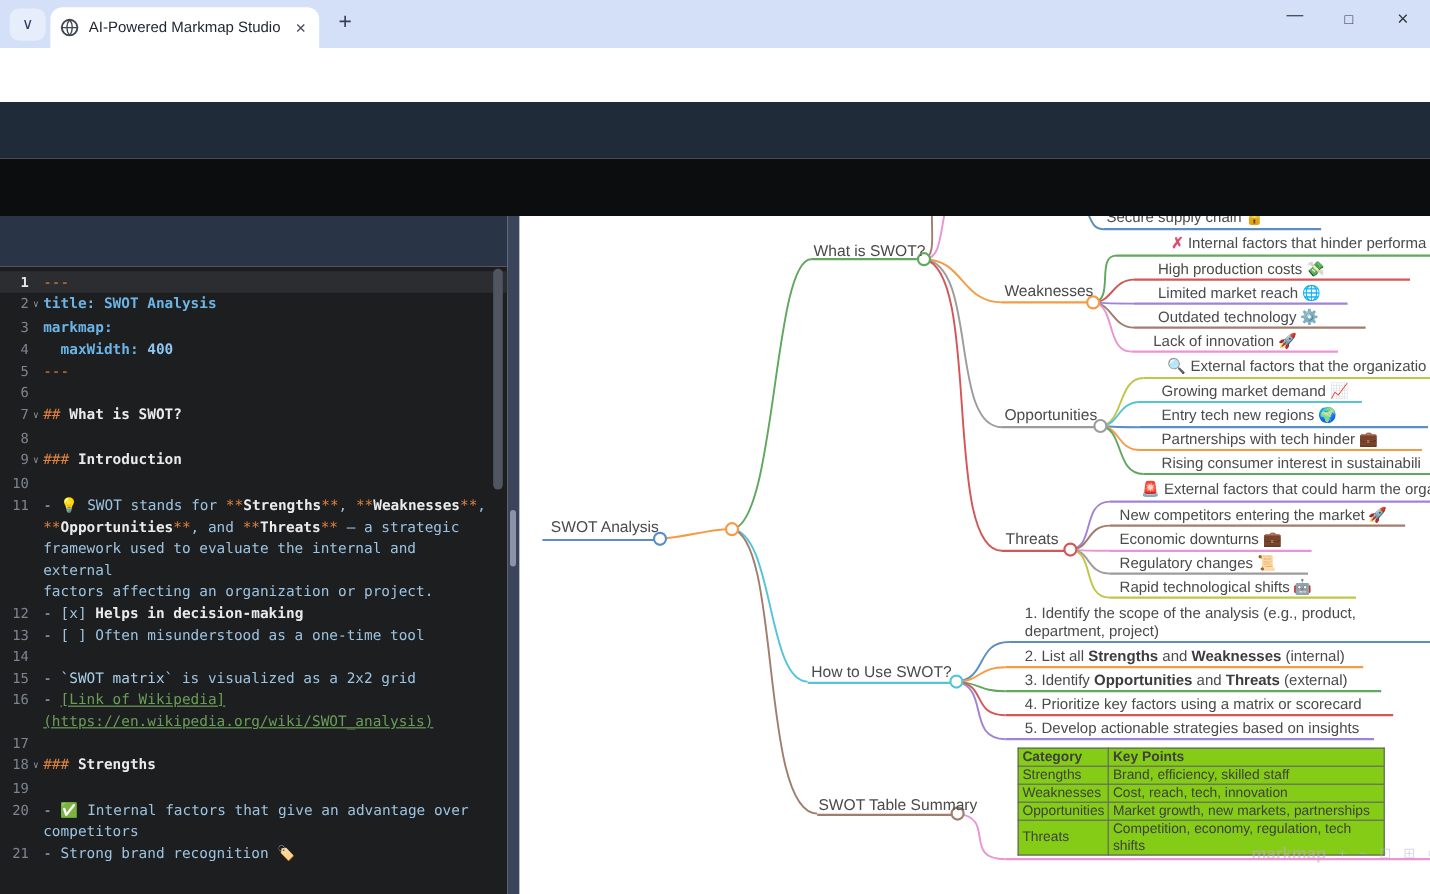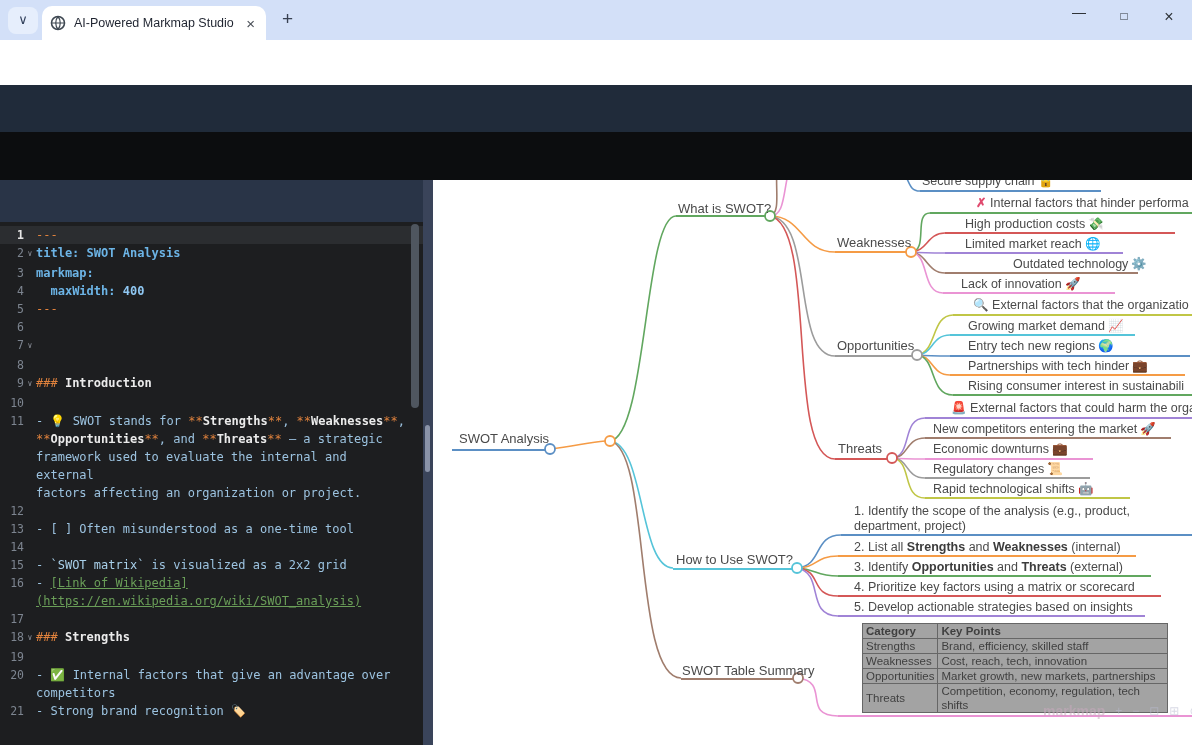--- a/index.html
+++ b/index.html
@@ -87,22 +87,22 @@
   #divider{left:423px;top:180px;width:10px;height:565px;background:#3a445a;}
   #div-handle{left:2px;top:245px;width:5px;height:47px;border-radius:3px;background:#8a93a8;position:absolute;}
 
   
   #map{left:433px;top:180px;width:759px;height:565px;background:#fff;overflow:hidden;}
   #mapsvg{position:absolute;left:0;top:0;}
   .map-node{position:absolute;font-size:12.5px;color:#4a4a4a;white-space:nowrap;line-height:15px;}
   .map-node.big{font-size:13px;}
   .map-node.wrap{white-space:pre-line;}
   .map-node b{color:#3c3c3c;}
-  #swot-table{position:absolute;left:429px;top:443px;width:306px;border-collapse:collapse;
-    font-size:11.5px;color:#3f3f3f;background:#a3a3a3;}
+  #swot-table{position:absolute;left:415px;top:443px;width:306px;border-collapse:collapse;
+    font-size:11.5px;color:#3f3f3f;background:#84cc16;}
   #swot-table td,#swot-table th{border:1px solid #666;padding:0px 3px;text-align:left;
     line-height:14px;font-weight:normal;vertical-align:middle;}
   #swot-table th{font-weight:bold;}
   #watermark{position:absolute;left:610px;top:523px;color:#c9aabe;opacity:.55;font-size:14px;
     font-weight:bold;display:flex;gap:10px;align-items:center;}
   #watermark .wm-ic{font-size:12px;color:#b9bbd0;font-weight:normal;}
   svg{display:block;}
 </style>
 </head>
 <body>
@@ -309,20 +309,21 @@
           <span class="ct"><span class="md">---</span></span>
         </div>
         <div class="row">
           <span class="ln">6</span>
           <span class="fold"></span>
           <span class="ct"></span>
         </div>
         <div class="row">
           <span class="ln">7</span>
           <span class="fold">∨</span>
+          <span class="ct"><span class="md">## </span><span class="bold">What is SWOT?</span></span>
         </div>
         <div class="row">
           <span class="ln">8</span>
           <span class="fold"></span>
           <span class="ct"></span>
         </div>
         <div class="row">
           <span class="ln">9</span>
           <span class="fold">∨</span>
           <span class="ct"><span class="md">### </span><span class="bold">Introduction</span></span>
@@ -336,20 +337,21 @@
           <span class="ln">11</span>
           <span class="fold"></span>
           <span class="ct"><span class="txt">- </span><span class="em">💡 </span><span class="txt">SWOT stands for </span><span class="md">**</span><span class="bold">Strengths</span><span class="md">**</span><span class="txt">, </span><span class="md">**</span><span class="bold">Weaknesses</span><span class="md">**</span><span class="txt">,
 </span><span class="md">**</span><span class="bold">Opportunities</span><span class="md">**</span><span class="txt">, and </span><span class="md">**</span><span class="bold">Threats</span><span class="md">**</span><span class="txt"> — a strategic
 framework used to evaluate the internal and external
 factors affecting an organization or project.</span></span>
         </div>
         <div class="row">
           <span class="ln">12</span>
           <span class="fold"></span>
+          <span class="ct"><span class="txt">- [x] </span><span class="bold">Helps in decision-making</span></span>
         </div>
         <div class="row">
           <span class="ln">13</span>
           <span class="fold"></span>
           <span class="ct"><span class="txt">- [ ] Often misunderstood as a one-time tool</span></span>
         </div>
         <div class="row">
           <span class="ln">14</span>
           <span class="fold"></span>
         </div>
@@ -503,21 +505,21 @@
       <span class="wm-ic">⊞</span>
       <span class="wm-ic">⊙</span>
     </div>
   <div class="map-node big" style="left: 26px; top: 251px;">SWOT Analysis</div>
       <div class="map-node big" style="left: 245px; top: 21px;">What is SWOT?</div>
       <div class="map-node" style="left: 489px; top: -6px;">Secure supply chain 🔒</div>
       <div class="map-node big" style="left: 404px; top: 55px;">Weaknesses</div>
       <div class="map-node" style="left: 543px; top: 16px;"><span style="color: rgb(224, 74, 110); font-weight: bold;">✗ </span>Internal factors that hinder performa</div>
       <div class="map-node" style="left: 532px; top: 37px;">High production costs 💸</div>
       <div class="map-node" style="left: 532px; top: 57px;">Limited market reach 🌐</div>
-      <div class="map-node" style="left: 532px; top: 77px; margin-left: 48px;">Outdated technology ⚙️</div>
+      <div class="map-node" style="left: 532px; top: 77px;">Outdated technology ⚙️</div>
       <div class="map-node" style="left: 528px; top: 97px;">Lack of innovation 🚀</div>
       <div class="map-node big" style="left: 404px; top: 158px;">Opportunities</div>
       <div class="map-node" style="left: 540px; top: 118px;"><span style="color: rgb(125, 91, 181); font-weight: bold;">🔍 </span>External factors that the organizatio</div>
       <div class="map-node" style="left: 535px; top: 139px;">Growing market demand 📈</div>
       <div class="map-node" style="left: 535px; top: 159px;">Entry tech new regions 🌍</div>
       <div class="map-node" style="left: 535px; top: 179px;">Partnerships with tech hinder 💼</div>
       <div class="map-node" style="left: 535px; top: 199px;">Rising consumer interest in sustainabili</div>
       <div class="map-node big" style="left: 405px; top: 261px;">Threats</div>
       <div class="map-node" style="left: 518px; top: 221px;"><span style="color: rgb(216, 86, 106); font-weight: bold;">🚨 </span>External factors that could harm the orga</div>
       <div class="map-node" style="left: 500px; top: 242px;">New competitors entering the market 🚀</div>

